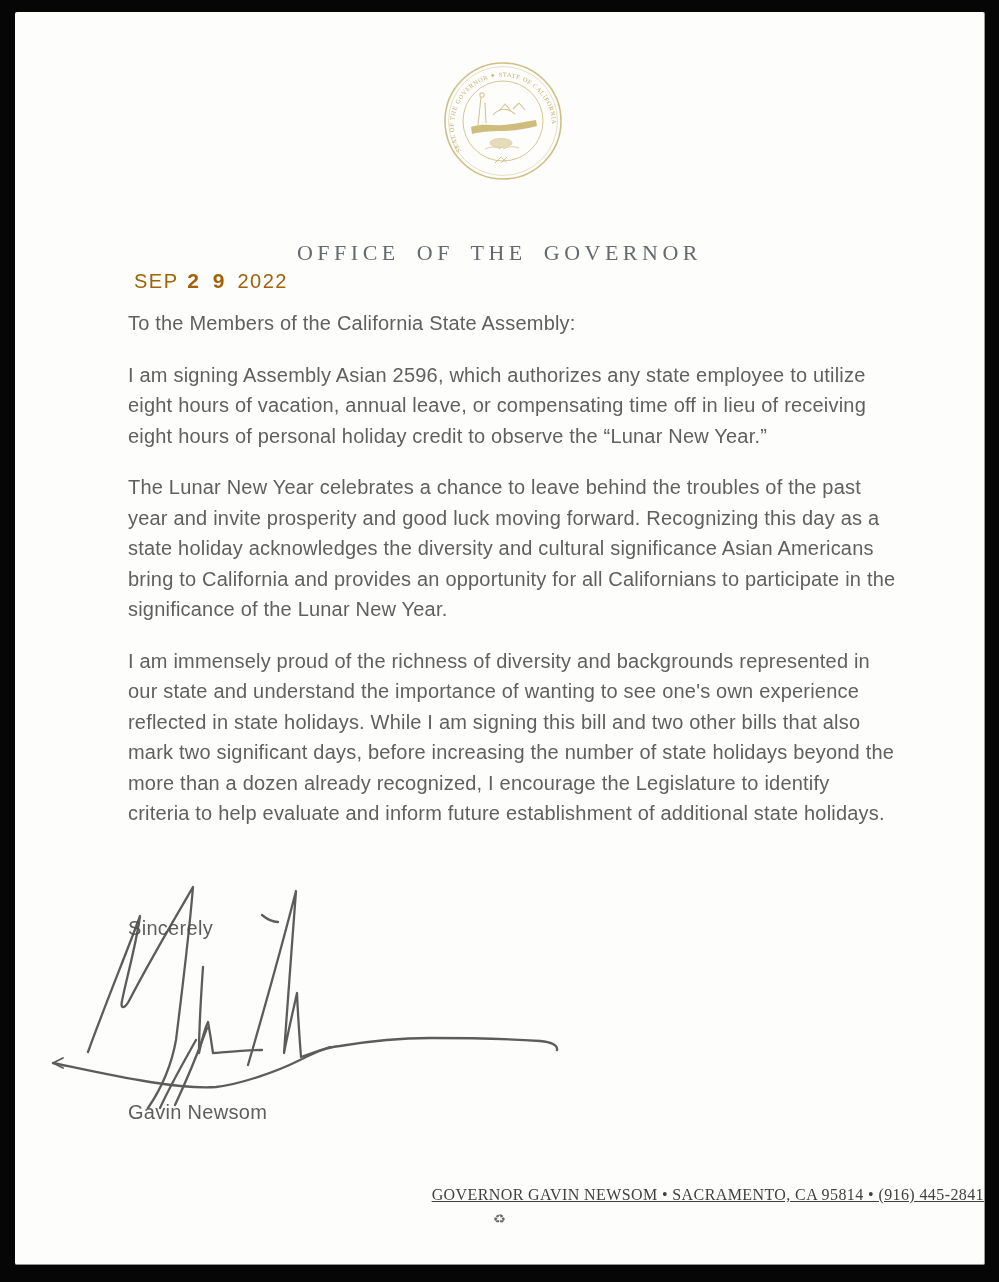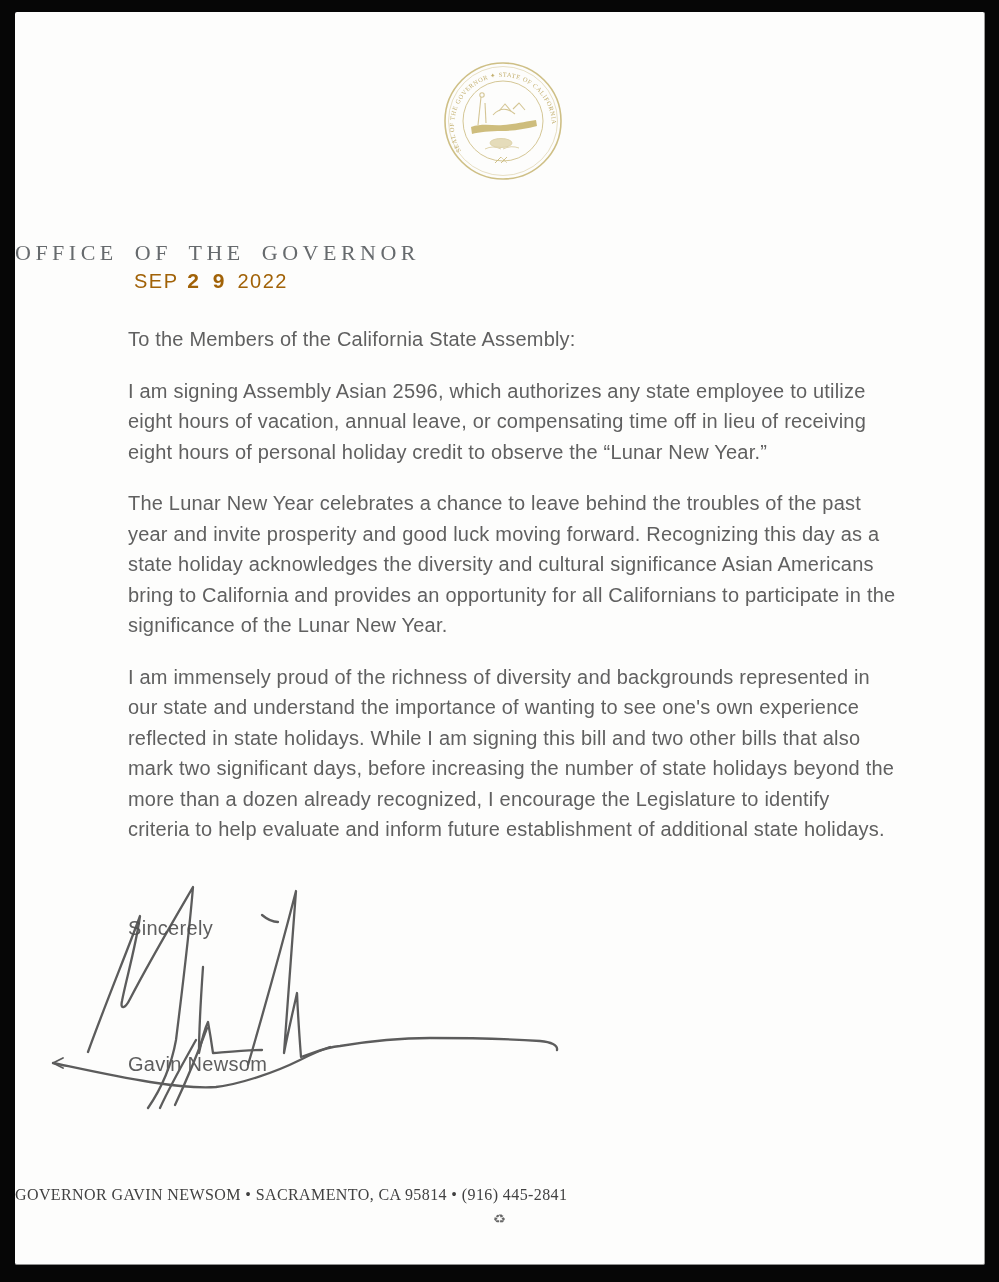--- a/index.html
+++ b/index.html
@@ -20,20 +20,21 @@
     border-radius:2px;
   }
   .seal{
     position:absolute;
     left:426px;top:47px;
     width:124px;height:124px;
   }
   .letter-title{
     position:absolute;
     left:0;top:228px;width:100%;
+    text-align:center;
     font-family:"Liberation Serif", serif;
     font-size:22px;
     letter-spacing:4.5px;
     word-spacing:7px;
     color:#666a6d;
   }
   .date-stamp{
     position:absolute;
     left:119px;top:257px;
     font-size:20px;
@@ -48,50 +49,50 @@
     padding:0 2px;
   }
   .body-text{
     position:absolute;
     left:113px;top:296px;
     width:768px;
     color:#606060;
     font-size:20px;
     line-height:30.5px;
     letter-spacing:0.2px;
-    margin-top:16px;
   }
   .body-text p{margin:0 0 21px 0;}
   .closing{
     position:absolute;
     left:113px;top:905px;
     font-size:20px;
     color:#5e5e5e;
     letter-spacing:0.3px;
   }
   .signer-name{
     position:absolute;
-    left:113px;top:1041px;
+    left:113px;top:1089px;
     font-size:20px;
     color:#5e5e5e;
     letter-spacing:0.3px;
   }
   .signature{
     position:absolute;
     left:20px;top:866px;
     width:575px;height:245px;
   }
   .footer-line{
     position:absolute;
     left:0;top:1174px;width:100%;
-    text-align:left;
+    text-align:right;
     font-family:"Liberation Serif", serif;
     font-size:16px;
     letter-spacing:0.4px;
     color:#414141;
+    text-decoration:underline;
   }
   .recycle{
     position:absolute;
     left:0;top:1198px;width:100%;
     text-align:center;
     font-size:15px;
     color:#4e4e4e;
     transform:scaleY(0.8);
     opacity:0.85;
   }

